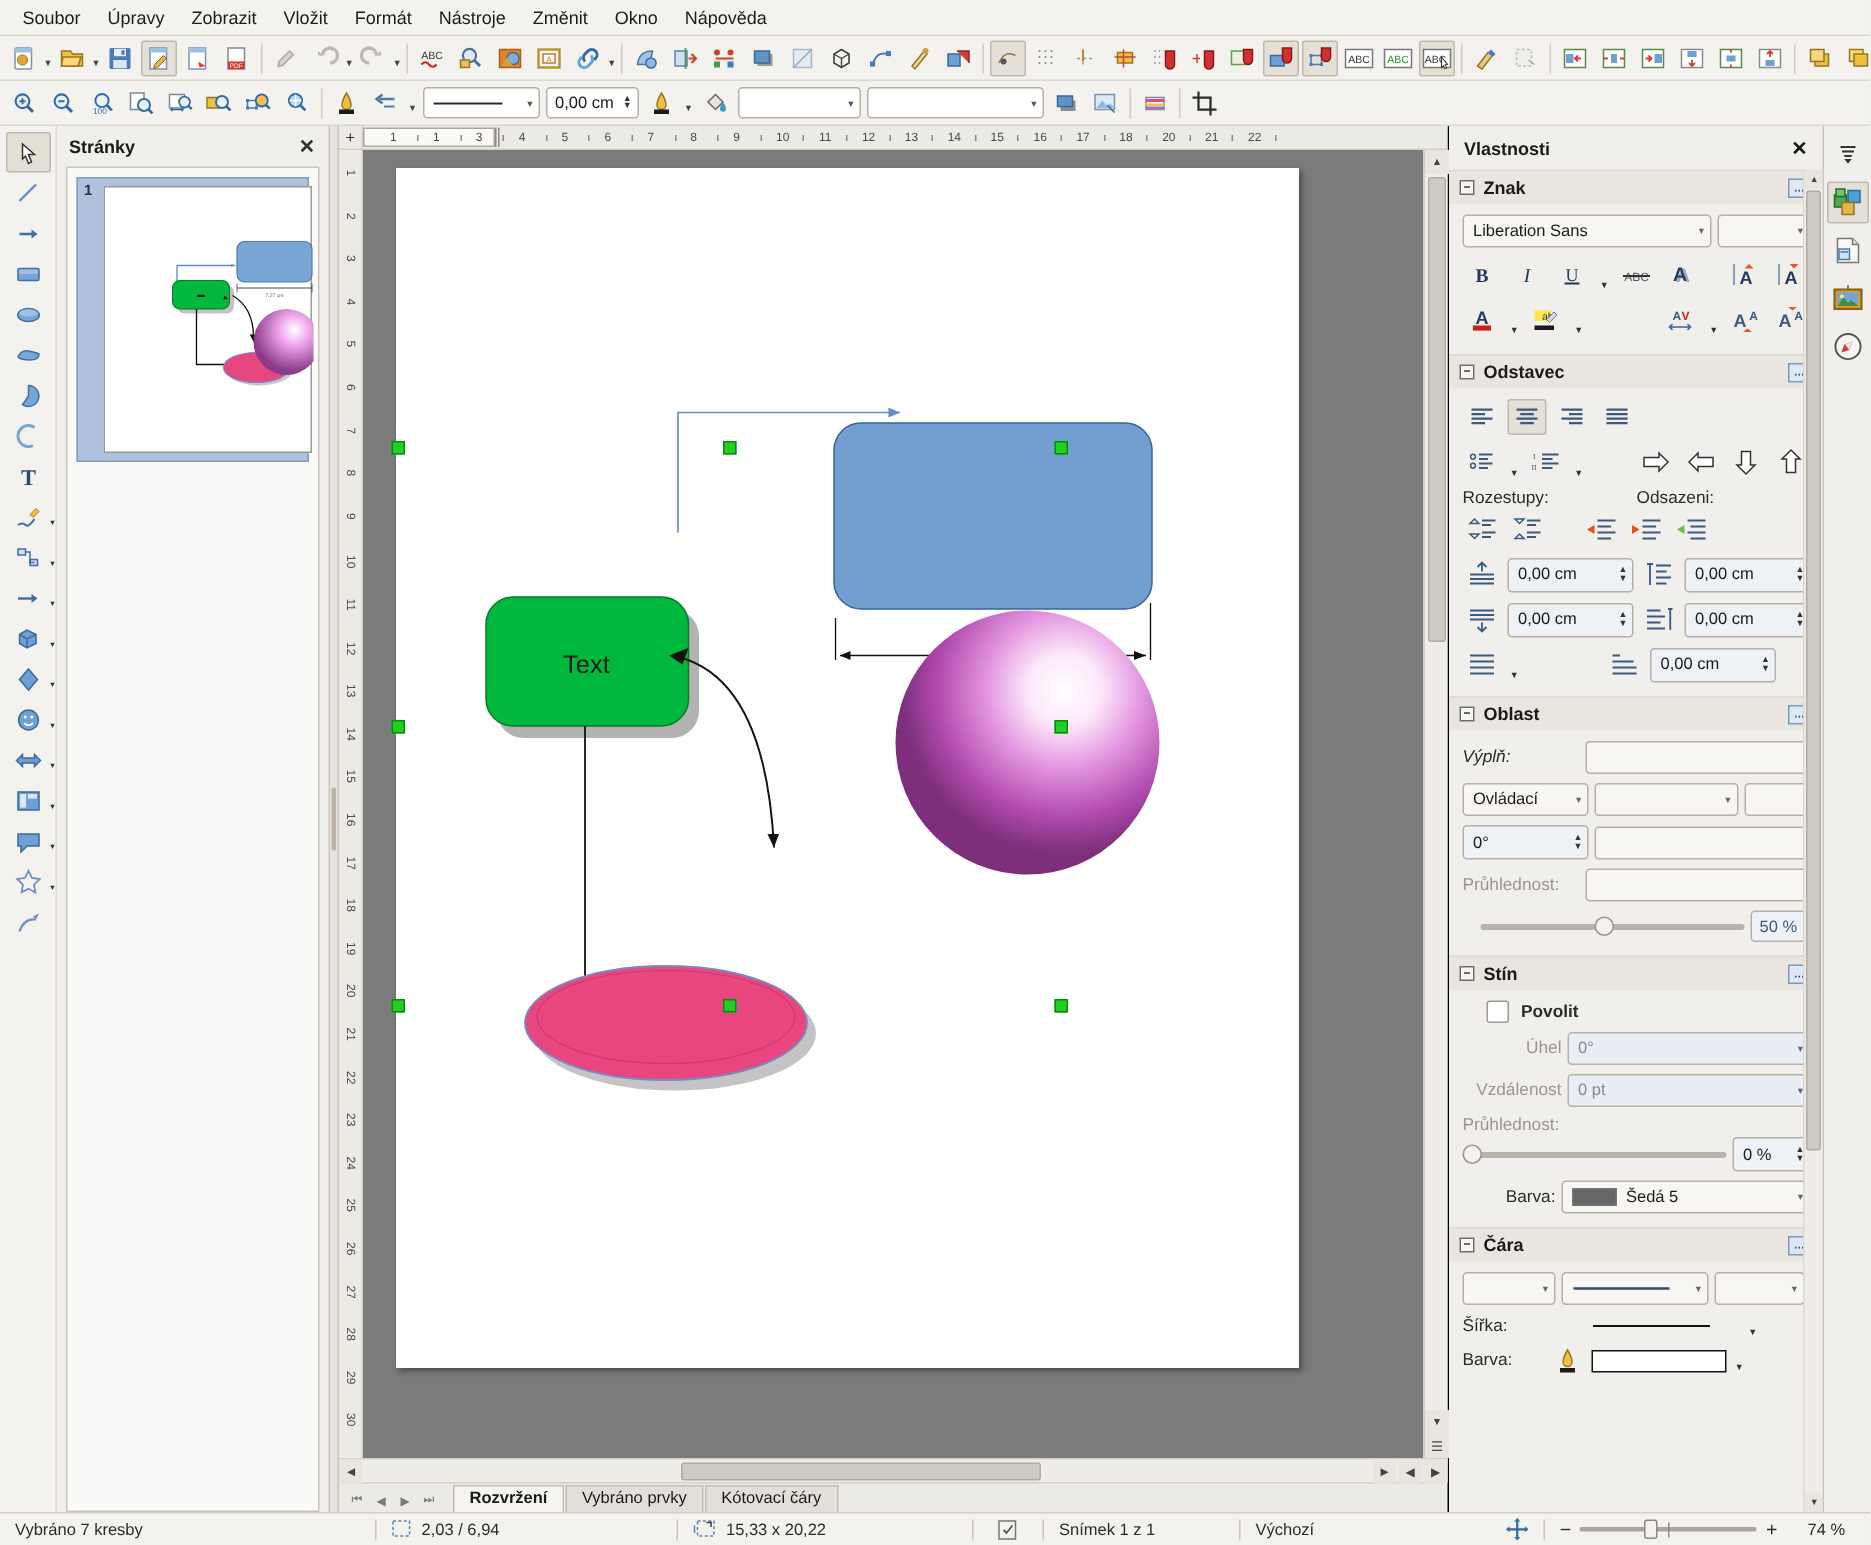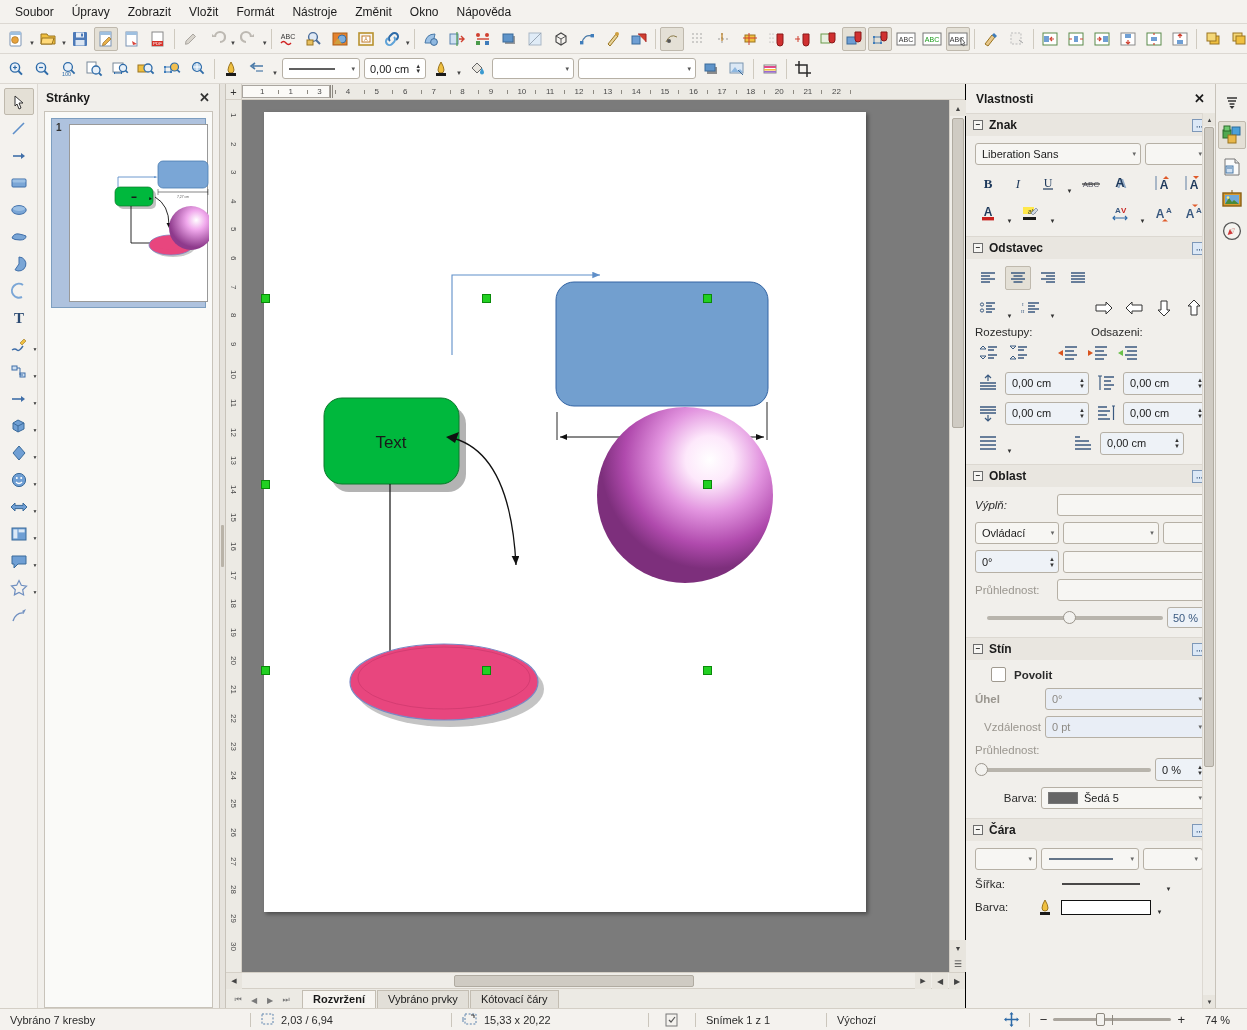--- a/index.html
+++ b/index.html
@@ -1422,21 +1422,21 @@
           <span>Stín</span>
           <span class="sect-more">⋯</span>
         </div>
         <div class="sect-body">
           <div class="row">
             <div style="width:12px;"></div>
             <div class="checkbox"></div>
             <div class="lbl" style="font-weight:bold;margin-left:4px;">Povolit</div>
           </div>
           <div class="row">
-            <div class="lbl dim" style="width:66px; text-align:left;font-weight:bold;">Úhel</div>
+            <div class="lbl dim" style="width:66px; text-align:right;">Úhel</div>
             <div class="p-combo" style="flex:1 1 auto;background:#e9eef6;color:#8d8a84;">
               <span>0°</span>
               <span class="arrow">▾</span>
             </div>
           </div>
           <div class="row">
             <div class="lbl dim" style="width:66px; text-align:right;">Vzdálenost</div>
             <div class="p-combo" style="flex:1 1 auto;background:#e9eef6;color:#8d8a84;">
               <span>0 pt</span>
               <span class="arrow">▾</span>

